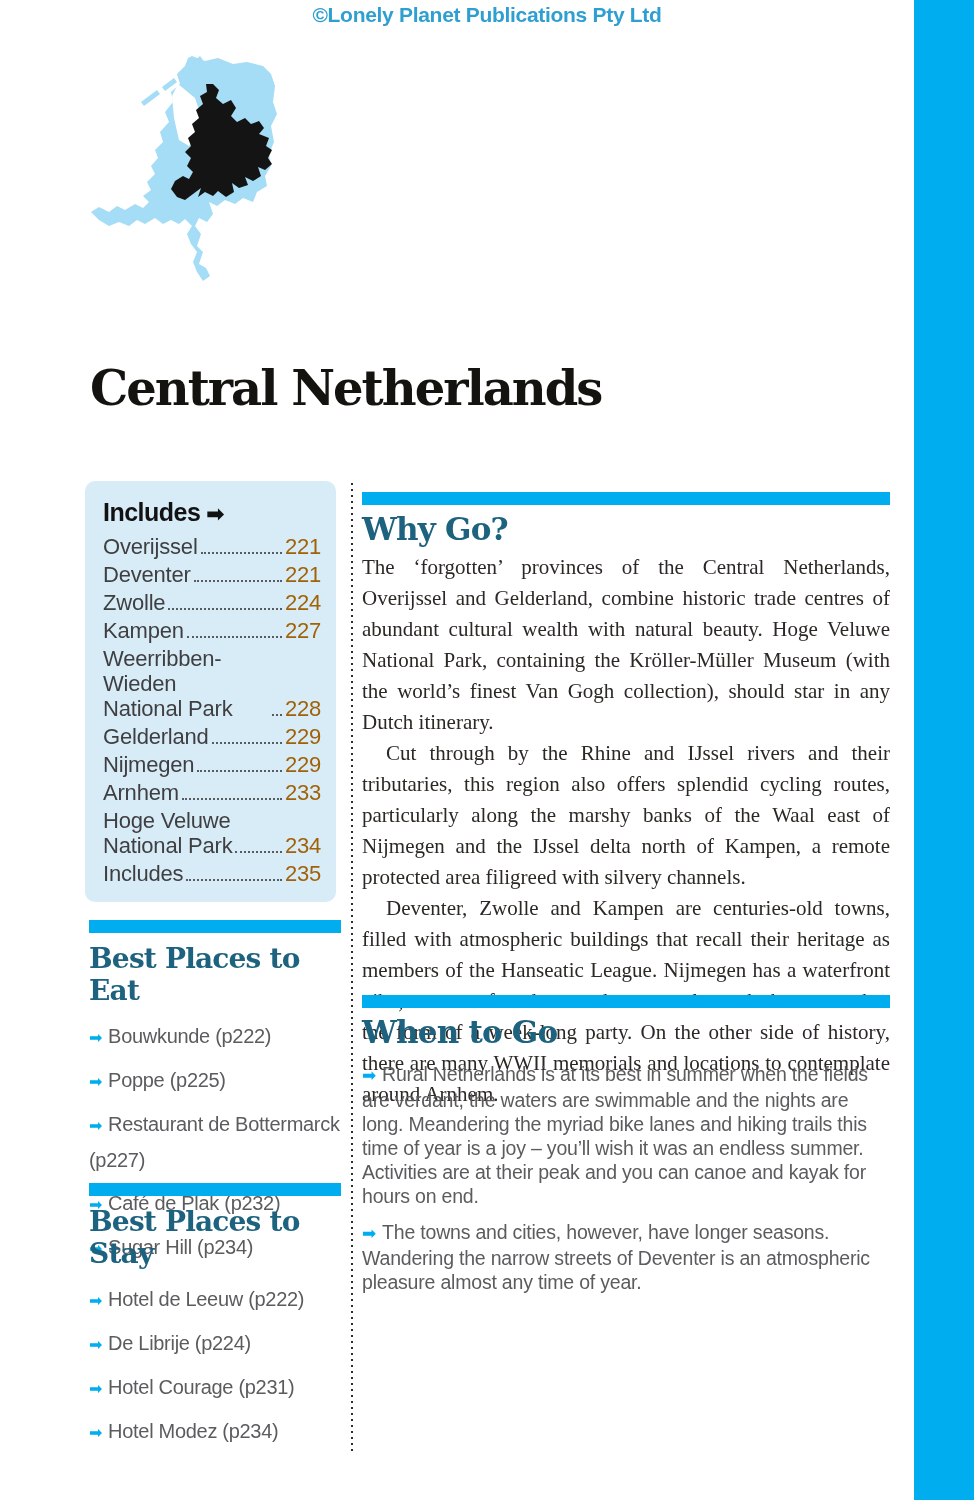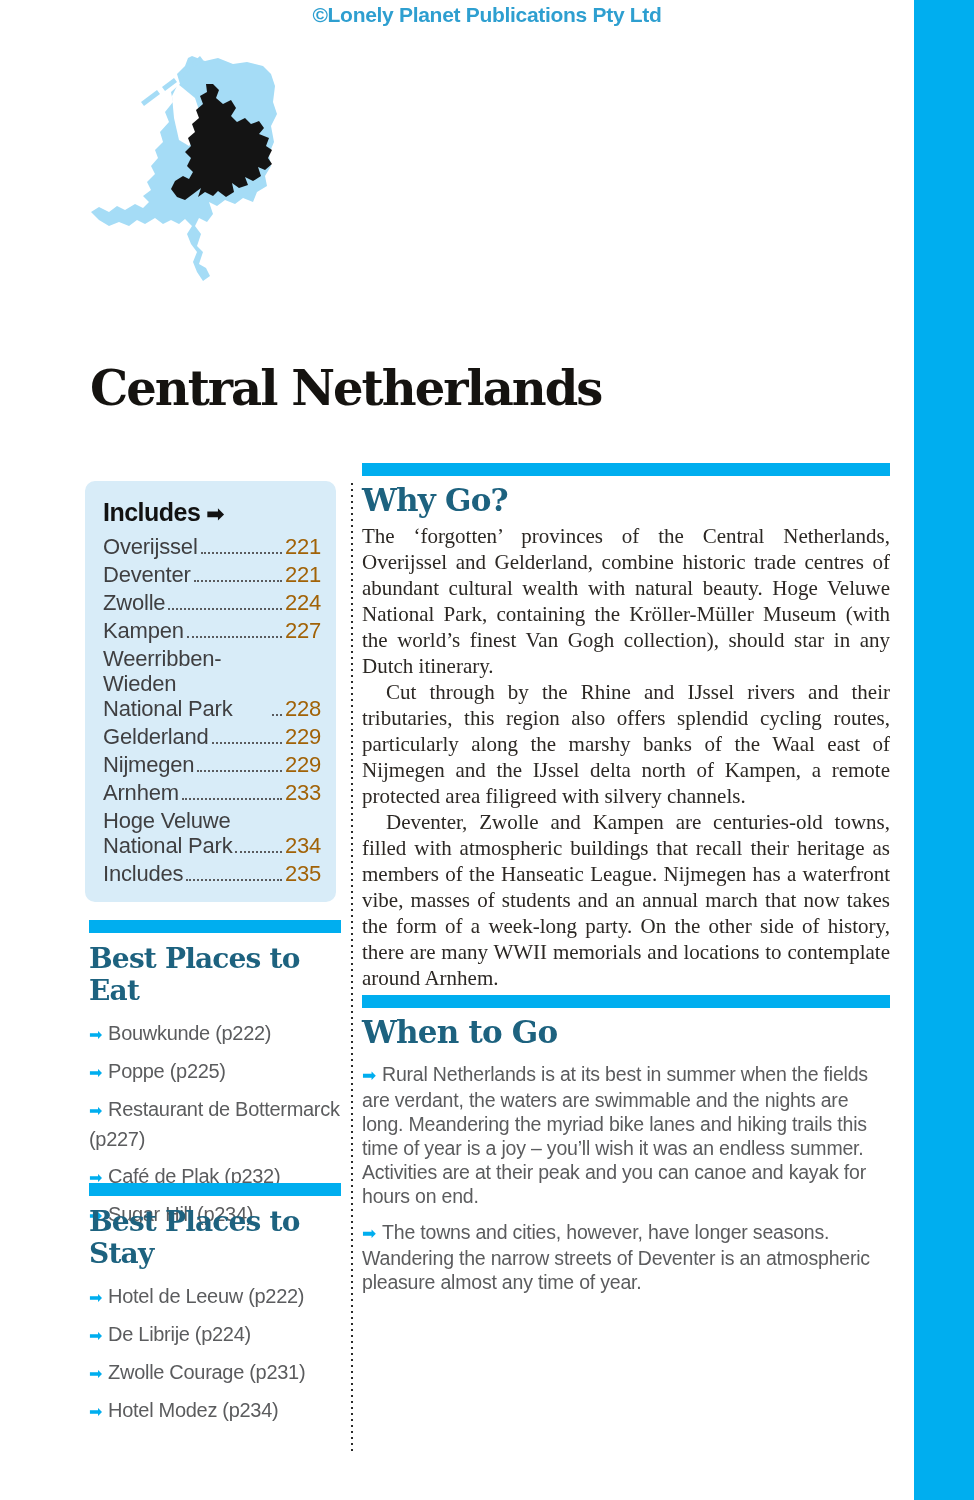--- a/index.html
+++ b/index.html
@@ -52,28 +52,28 @@
   .rule { height:13px; background:#00aeef; }
 
   
   .sec-head {
     font-family:"DejaVu Serif", serif; font-weight:bold; color:#1d627f; letter-spacing:-0.8px;
   }
 
   
   .left-sec { position:absolute; left:89px; width:252px; }
   .left-sec .sec-head { font-size:28px; line-height:32px; margin:10px 0 12px 0; }
-  .b-item { font-size:20px; line-height:29px; color:#5b5c5e; letter-spacing:-0.3px; margin-bottom:8px; }
+  .b-item { font-size:20px; line-height:35px; color:#5b5c5e; letter-spacing:-0.3px; margin-bottom:8px; }
   .arrow { color:#00aeef; font-size:16px; margin-right:6px; }
 
   
   .right-sec { position:absolute; left:362px; width:528px; }
   .right-sec .sec-head { font-size:31px; margin:6px 0 5px 0; }
   .body-serif p {
-    font-family:"Liberation Serif", serif; font-size:21px; line-height:26px;
+    font-family:"Liberation Serif", serif; font-size:21px; line-height:31px;
     color:#2c2824; text-align:justify;
   }
   .body-serif p.indent { text-indent:24px; }
   .wtg-item { font-size:19.5px; line-height:24px; color:#5b5c5e; letter-spacing:-0.2px; margin-top:12px; }
   .wtg-item .arrow { font-size:17px; }
 </style>
 </head>
 <body>
 
 <div class="page">
@@ -206,30 +206,30 @@
 
         <div class="b-item">
           <span class="arrow">➡</span><span>Hotel de Leeuw (p222)</span>
         </div>
 
         <div class="b-item">
           <span class="arrow">➡</span><span>De Librije (p224)</span>
         </div>
 
         <div class="b-item">
-          <span class="arrow">➡</span><span>Zwolle Courage (p231)</span>
+          <span class="arrow">➡</span><span>Hotel Courage (p231)</span>
         </div>
 
         <div class="b-item">
           <span class="arrow">➡</span><span>Hotel Modez (p234)</span>
         </div>
       </div>
   </div>
 
-  <div class="right-sec" style="top:463px;">
+  <div class="right-sec" style="top:492px;">
     <div class="rule"></div>
     <h2 class="sec-head">Why Go?</h2>
     <div class="body-serif">
       <p>The ‘forgotten’ provinces of the Central Netherlands, Overijssel and Gelderland, combine historic trade centres of abundant cultural wealth with natural beauty. Hoge Veluwe National Park, containing the Kröller-Müller Museum (with the world’s finest Van Gogh collection), should star in any Dutch itinerary.</p>
       <p class="indent">Cut through by the Rhine and IJssel rivers and their tributaries, this region also offers splendid cycling routes, particularly along the marshy banks of the Waal east of Nijmegen and the IJssel delta north of Kampen, a remote protected area filigreed with silvery channels.</p>
       <p class="indent">Deventer, Zwolle and Kampen are centuries-old towns, filled with atmospheric buildings that recall their heritage as members of the Hanseatic League. Nijmegen has a waterfront vibe, masses of students and an annual march that now takes the form of a week-long party. On the other side of history, there are many WWII memorials and locations to contemplate around Arnhem.</p>
     </div>
   </div>
 
   <div class="right-sec" style="top:995px;">

